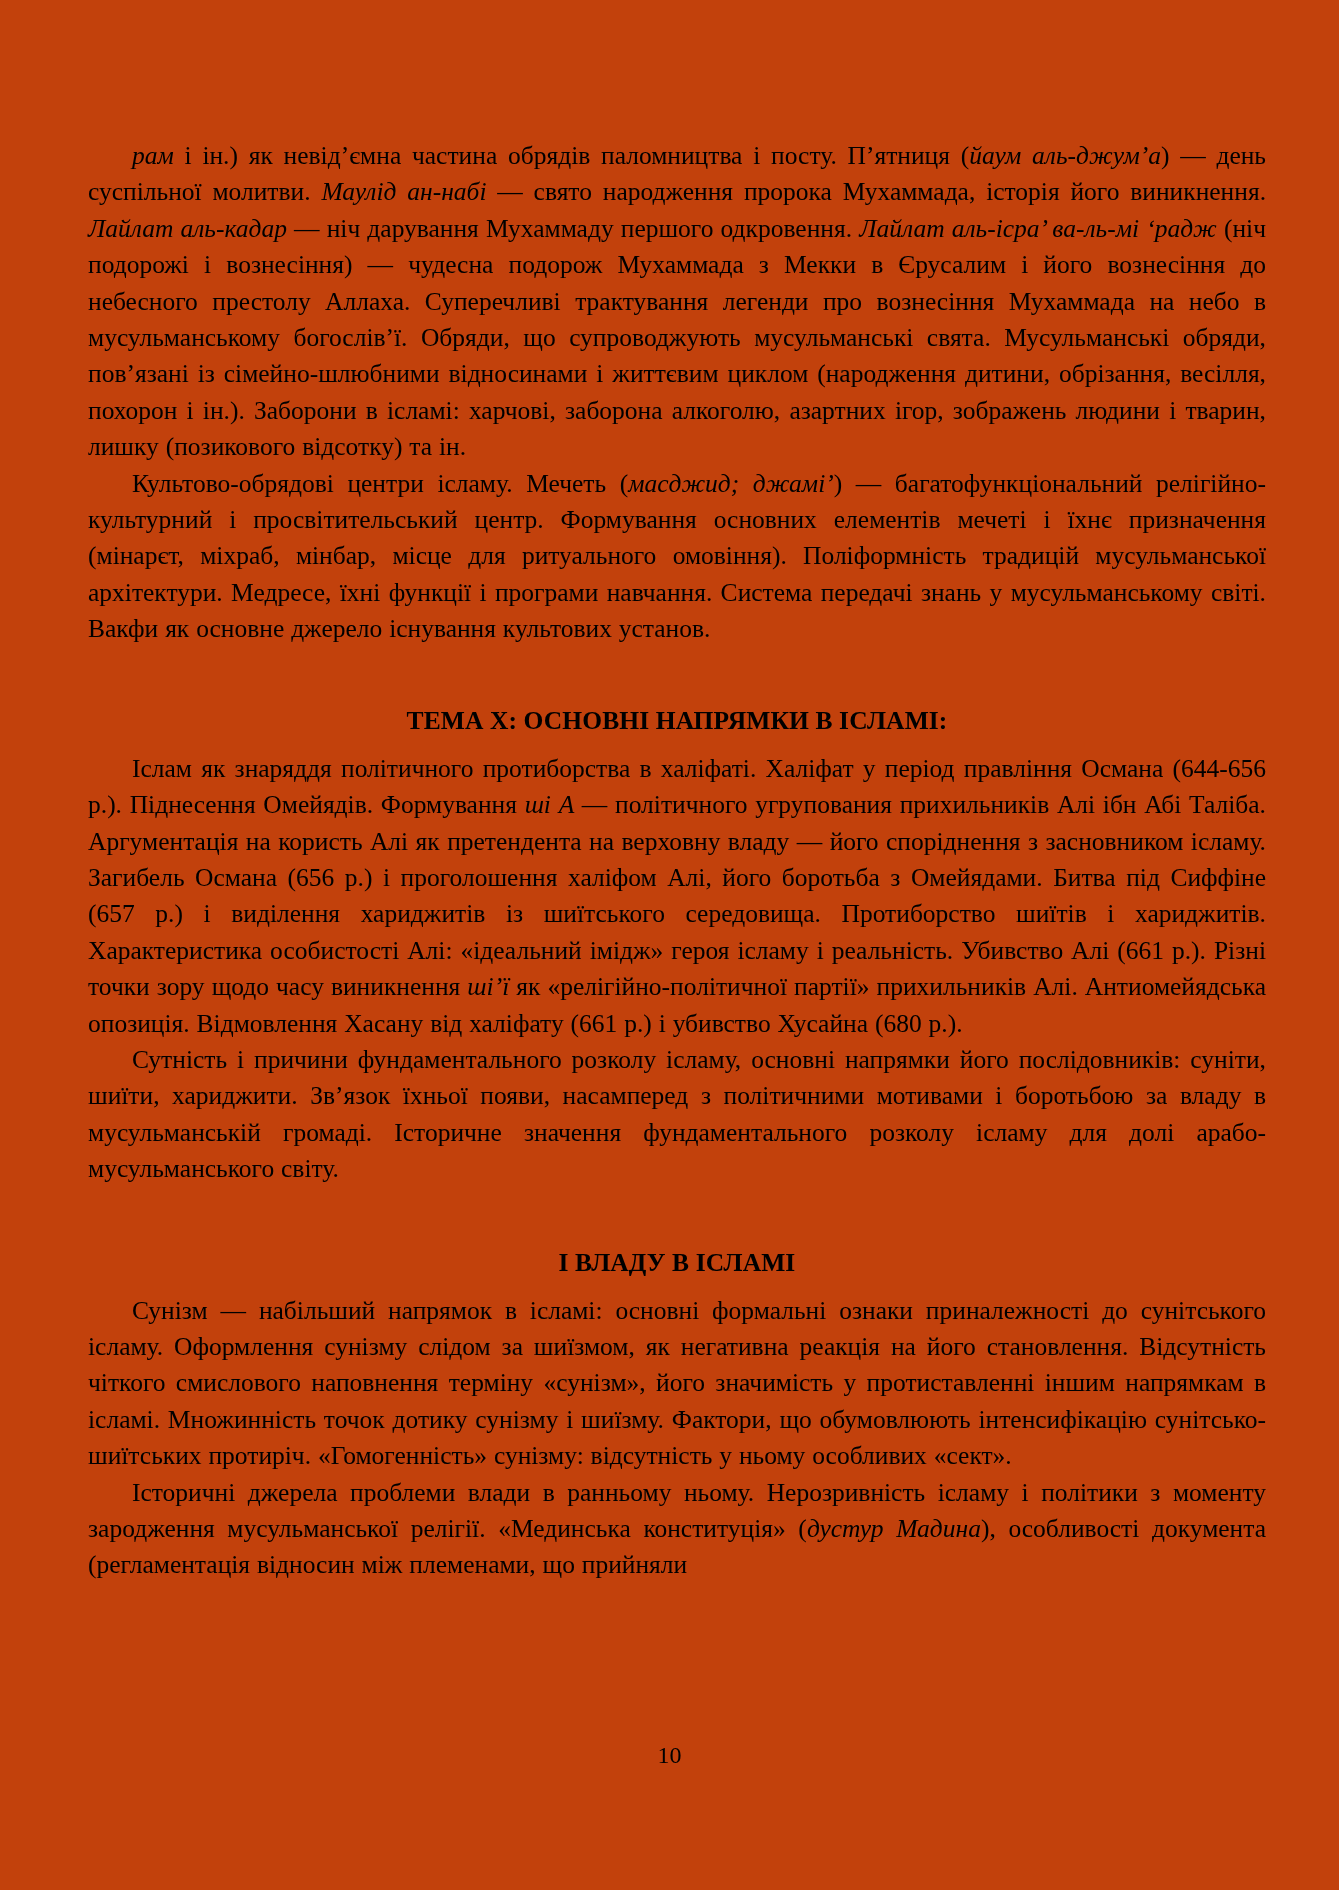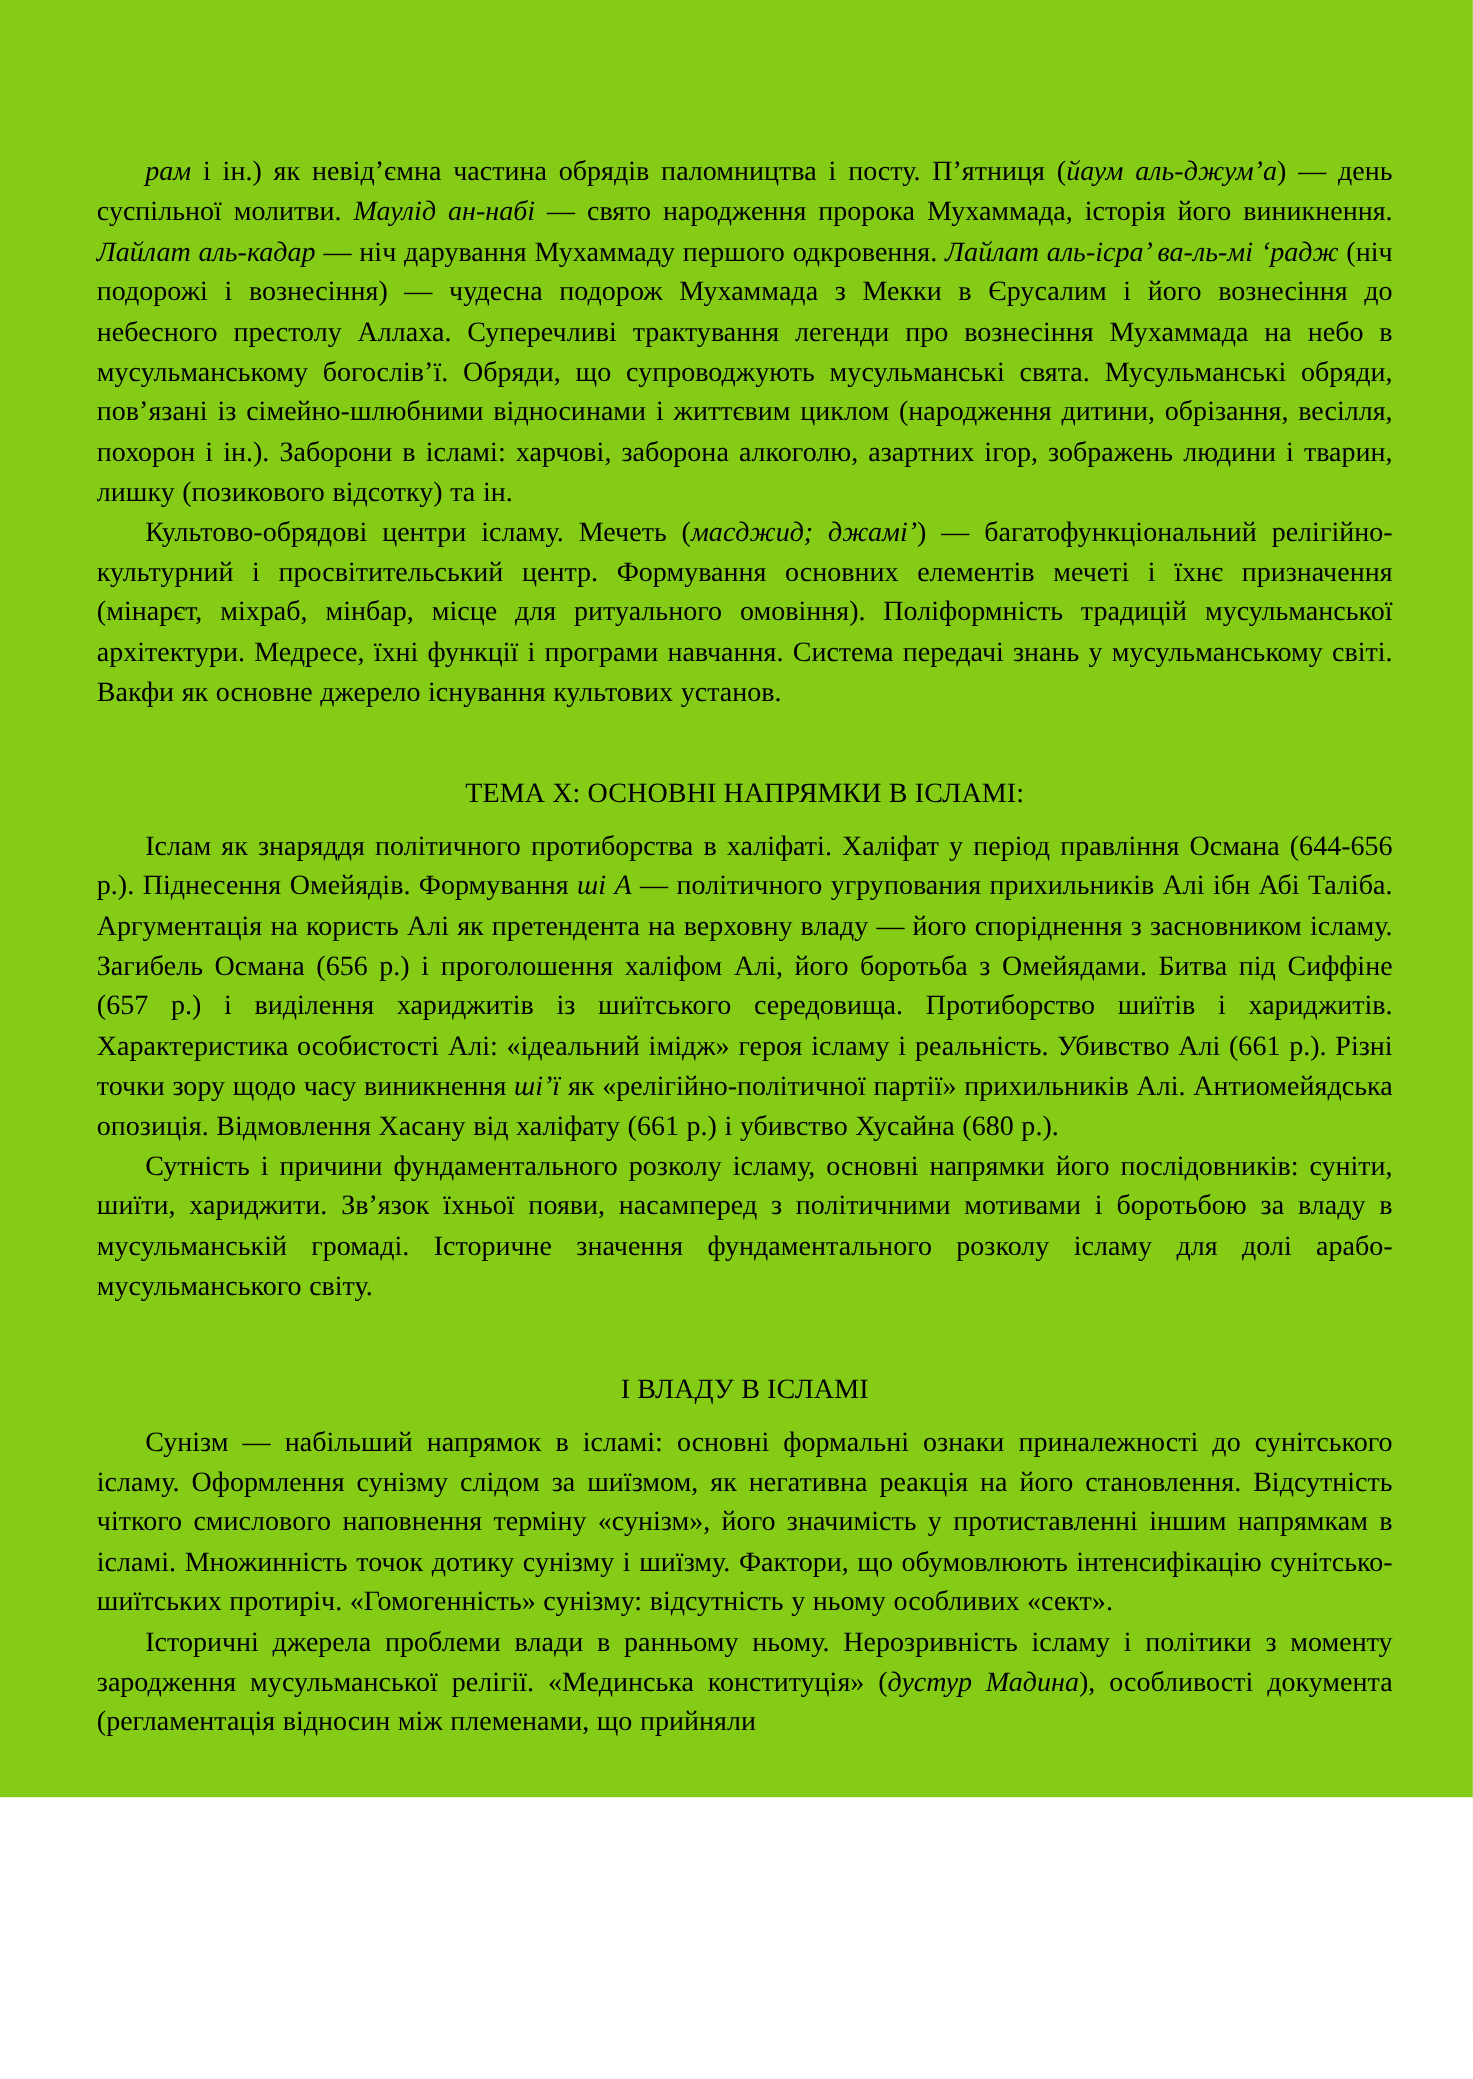--- a/index.html
+++ b/index.html
@@ -3,23 +3,23 @@
 <meta charset="utf-8">
 <style>
   html, body {
     margin: 0;
     padding: 0;
     background: #ffffff;
   }
   .page {
     position: relative;
     width: 1339px;
-    height: 1634px;
+    height: 1890px;
     margin: 0 auto;
-    background: #84cc16;
+    background: #c2410c;
     box-sizing: border-box;
     font-family: "Liberation Serif", "DejaVu Serif", serif;
     color: #000000;
   }
   .content {
     position: absolute;
     left: 88px;
     top: 138px;
     width: 1178px;
   }
@@ -34,21 +34,21 @@
   }
   i, em {
     font-style: italic;
   }
   .heading-block {
     margin: 30px 0 12px 0;
     text-align: center;
   }
   .heading-block .hline {
     display: block;
-    font-weight: normal;
+    font-weight: bold;
     font-size: 25.5px;
     line-height: 37px;
     letter-spacing: 0.1px;
   }
   .spacer-top-x { height: 24px; }
   .spacer-top-xi { height: 26px; }
   .page-number {
     position: absolute;
     left: 0;
     right: 0;

